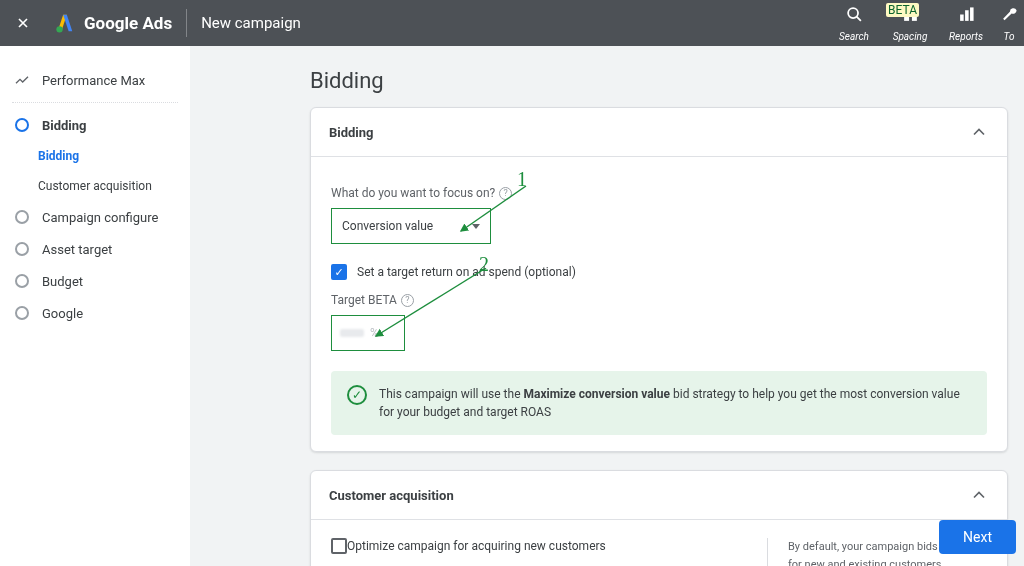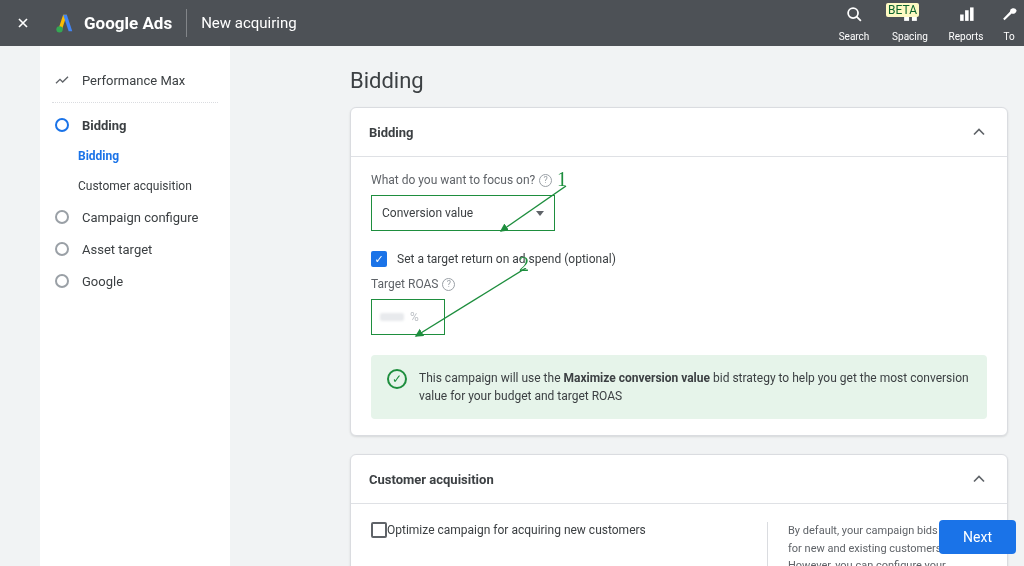--- a/index.html
+++ b/index.html
@@ -9,45 +9,45 @@
   .header { height: 46px; background: #4d5156; display: flex; align-items: center; color: #fff; }
   .close-btn { width: 46px; height: 46px; display: flex; align-items: center; justify-content: center; cursor: pointer; }
   .logo-wrap { display: flex; align-items: center; gap: 8px; padding: 0 8px; }
   .logo-text { font-size: 17px; font-weight: 700; }
   .divider { width: 1px; height: 28px; background: rgba(255,255,255,0.3); margin: 0 6px; }
   .page-title { font-size: 15px; padding-left: 8px; }
   .header-spacer { flex: 1; }
   .header-tools { display: flex; align-items: center; height: 100%; }
   .header-tool { width: 56px; text-align: center; cursor: pointer; font-size: 10px; color: #fff; position: relative; }
   .header-tool .icon-slot { height: 20px; display: flex; align-items: center; justify-content: center; font-size: 18px; }
-  .header-tool-label { margin-top: 6px; }
+  .header-tool-label { margin-top: 6px; font-style: italic; }
   .beta { position: absolute; top: -2px; right: 19px; font-size: 12px; background: #fef9c3; color: #0d652d; padding: 0 2px; border-radius: 2px; }
 
   
   .body-wrap { display: flex; height: calc(566px - 46px); }
-  .sidebar { width: 190px; background: #fff; padding-top: 18px; margin-left: 40px; }
+  .sidebar { width: 190px; background: #fff; padding-top: 18px; }
   .side-item { display: flex; align-items: center; gap: 12px; padding: 8px 14px; cursor: pointer; font-size: 13px; color: #3c4043; }
   .side-item.bold { font-weight: 700; }
   .side-sub { padding-left: 38px; font-size: 12px; padding-top: 8px; padding-bottom: 8px; cursor: pointer; }
   .side-sub.active { color: #1a73e8; font-weight: 700; }
   .side-icon { width: 16px; height: 16px; display: inline-flex; align-items: center; justify-content: center; color: #5f6368; }
   .side-divider { border-top: 1px dotted #dadce0; margin: 6px 12px; }
   .progress-circle { width: 14px; height: 14px; border-radius: 50%; border: 2px solid #1a73e8; position: relative; }
   .radio-circle { width: 14px; height: 14px; border-radius: 50%; border: 2px solid #9aa0a6; }
   .done-icon { color: #5f6368; }
 
   
   .main { flex: 1; padding: 22px 16px 70px 120px; overflow-y: auto; position: relative; }
   .main h1 { font-size: 22px; font-weight: 400; color: #3c4043; margin-bottom: 14px; }
   .card { background: #fff; border-radius: 6px; box-shadow: 0 1px 2px rgba(60,64,67,.15); margin-bottom: 18px; border: 1px solid #dadce0; }
   .card-header { display: flex; justify-content: space-between; align-items: center; padding: 14px 18px; border-bottom: 1px solid #dfe1e5; font-weight: 700; font-size: 13px; cursor: pointer; }
   .card-body { padding: 16px 20px; }
-  .label-row { font-size: 12px; color: #5f6368; margin-bottom: 8px; display: flex; align-items: center; gap: 4px; }
+  .label-row { font-size: 12px; color: #5f6368; margin-bottom: 8px; display: flex; align-items: center; gap: 4px; margin-top: 13px; }
   .help-circle { width: 13px; height: 13px; border: 1px solid #9aa0a6; border-radius: 50%; display: inline-flex; align-items: center; justify-content: center; font-size: 9px; color: #9aa0a6; }
-  .select-box { border: 1px solid #1e8e3e; height: 36px; width: 184px; display: flex; align-items: center; justify-content: space-between; padding: 0 10px; font-size: 12px; color: #3c4043; cursor: pointer; }
+  .select-box { border: 1px solid #1e8e3e; height: 36px; width: 160px; display: flex; align-items: center; justify-content: space-between; padding: 0 10px; font-size: 12px; color: #3c4043; cursor: pointer; }
   .dropdown-tri { width: 0; height: 0; border-left: 4px solid transparent; border-right: 4px solid transparent; border-top: 5px solid #5f6368; }
   .check-row { display: flex; align-items: center; gap: 10px; margin: 20px 0 10px; font-size: 12px; color: #3c4043; }
   .checkbox-blue { width: 16px; height: 16px; background: #1a73e8; border-radius: 2px; display: flex; align-items: center; justify-content: center; color: #fff; font-size: 11px; }
   .roas-input { border: 1px solid #1e8e3e; height: 36px; width: 74px; display: flex; align-items: center; padding: 0 8px; font-size: 12px; color: #bdc1c6; gap: 6px; }
   .info-box { background: #e6f4ea; border-radius: 4px; padding: 14px 16px; margin-top: 20px; display: flex; gap: 12px; }
   .info-icon { width: 20px; height: 20px; border: 2px solid #1e8e3e; border-radius: 50%; display: flex; align-items: center; justify-content: center; color: #1e8e3e; flex-shrink: 0; font-size: 12px; }
   .info-text { font-size: 12px; color: #3c4043; line-height: 1.5; }
   .info-text b { font-weight: 700; text-align: center; }
 
   .ca-body { display: flex; gap: 20px; padding: 18px 20px; }
@@ -73,21 +73,21 @@
   </div>
   <div class="logo-wrap">
     <svg width="22" height="20" viewBox="0 0 24 22">
       <path d="M10 2 L4 20 L8 20 L14 2 Z" fill="#fbbc04"></path>
       <path d="M14 2 L20 20 L16 20 L10 2 Z" fill="#4285f4"></path>
       <circle cx="6" cy="18" r="3.5" fill="#34a853"></circle>
     </svg>
     <span class="logo-text">Google Ads</span>
   </div>
   <div class="divider"></div>
-  <div class="page-title">New acquiring</div>
+  <div class="page-title">New campaign</div>
   <div class="header-spacer"></div>
   <div class="header-tools">
     <div class="header-tool">
       <div class="icon-slot">
           <svg width="17" height="17" viewBox="0 0 24 24" fill="none" stroke="white" stroke-width="2.5">
             <circle cx="10" cy="10" r="7"></circle>
             <path d="M21 21l-6-6"></path>
           </svg>
         </div>
       <div class="header-tool-label">Search</div>
@@ -147,20 +147,26 @@
       <span class="side-icon">
           <span class="radio-circle"></span>
         </span>
       <span>Campaign configure</span>
     </div>
     <div class="side-item">
       <span class="side-icon">
           <span class="radio-circle"></span>
         </span>
       <span>Asset target</span>
+    </div>
+    <div class="side-item">
+      <span class="side-icon">
+          <span class="radio-circle"></span>
+        </span>
+      <span>Budget</span>
     </div>
     <div class="side-item">
       <span class="side-icon">
           <span class="radio-circle"></span>
         </span>
       <span>Google</span>
     </div>
   </div>
 
   <div class="main">
@@ -181,21 +187,21 @@
         <div class="select-box">
           <span>Conversion value</span>
           <span class="dropdown-tri"></span>
         </div>
 
         <div class="check-row">
           <span class="checkbox-blue">✓</span>
           <span>Set a target return on ad spend (optional)</span>
         </div>
         <div class="label-row">
-          <span>Target ROAS</span>
+          <span>Target BETA</span>
           <span class="help-circle">?</span>
         </div>
         <div class="roas-input">
           <span style="width:24px; height:8px; background:#e8eaed; border-radius:2px; filter:blur(1px);"></span>
           <span>%</span>
         </div>
 
         <div class="info-box">
           <span class="info-icon">✓</span>
           <div class="info-text">

